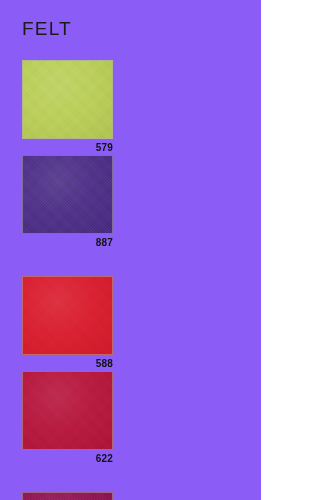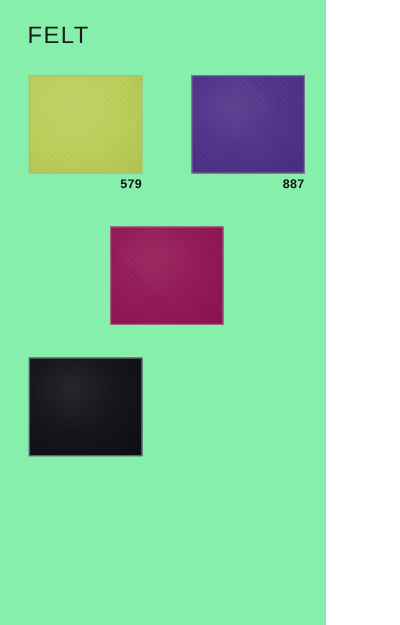--- a/index.html
+++ b/index.html
@@ -13,21 +13,21 @@
     height: 500px;
     font-family: "Liberation Sans", sans-serif;
     overflow: hidden;
     position: relative;
   }
 
   .page {
     width: 261px;
     height: 500px;
     position: relative;
-    background: #86efac;
+    background: #8b5cf6;
     box-sizing: border-box;
   }
 
   .page-title {
     position: absolute;
     left: 22px;
     top: 18px;
     font-size: 19px;
     line-height: 22px;
     letter-spacing: 1.2px;
@@ -39,21 +39,21 @@
 
   .swatch-grid {
     position: absolute;
     left: 22px;
     top: 60px;
     width: 222px;
   }
 
   .swatch-row {
     display: flex;
-    flex-direction: row;
+    flex-direction: column;
     justify-content: center;
     margin-bottom: 26px;
   }
 
   .swatch-cell {
     width: 91px;
     margin-right: 39px;
   }
 
   .swatch-cell:last-child {
@@ -134,20 +134,36 @@
       </div>
       <div class="swatch-cell">
         <div class="swatch-chip" style="background-color: rgb(75, 45, 132);">
           <span class="felt-texture"></span>
           <span class="felt-sheen"></span>
         </div>
         <span class="swatch-code">887</span>
       </div>
     </div>
 
+    <div class="swatch-row">
+      <div class="swatch-cell">
+        <div class="swatch-chip" style="background-color: rgb(216, 27, 44);">
+          <span class="felt-texture"></span>
+          <span class="felt-sheen"></span>
+        </div>
+        <span class="swatch-code">588</span>
+      </div>
+      <div class="swatch-cell">
+        <div class="swatch-chip" style="background-color: rgb(181, 20, 58);">
+          <span class="felt-texture"></span>
+          <span class="felt-sheen"></span>
+        </div>
+        <span class="swatch-code">622</span>
+      </div>
+    </div>
 
     <div class="swatch-row">
       <div class="swatch-cell">
         <div class="swatch-chip" style="background-color: rgb(142, 19, 80);">
           <span class="felt-texture"></span>
           <span class="felt-sheen"></span>
         </div>
       </div>
     </div>
 

